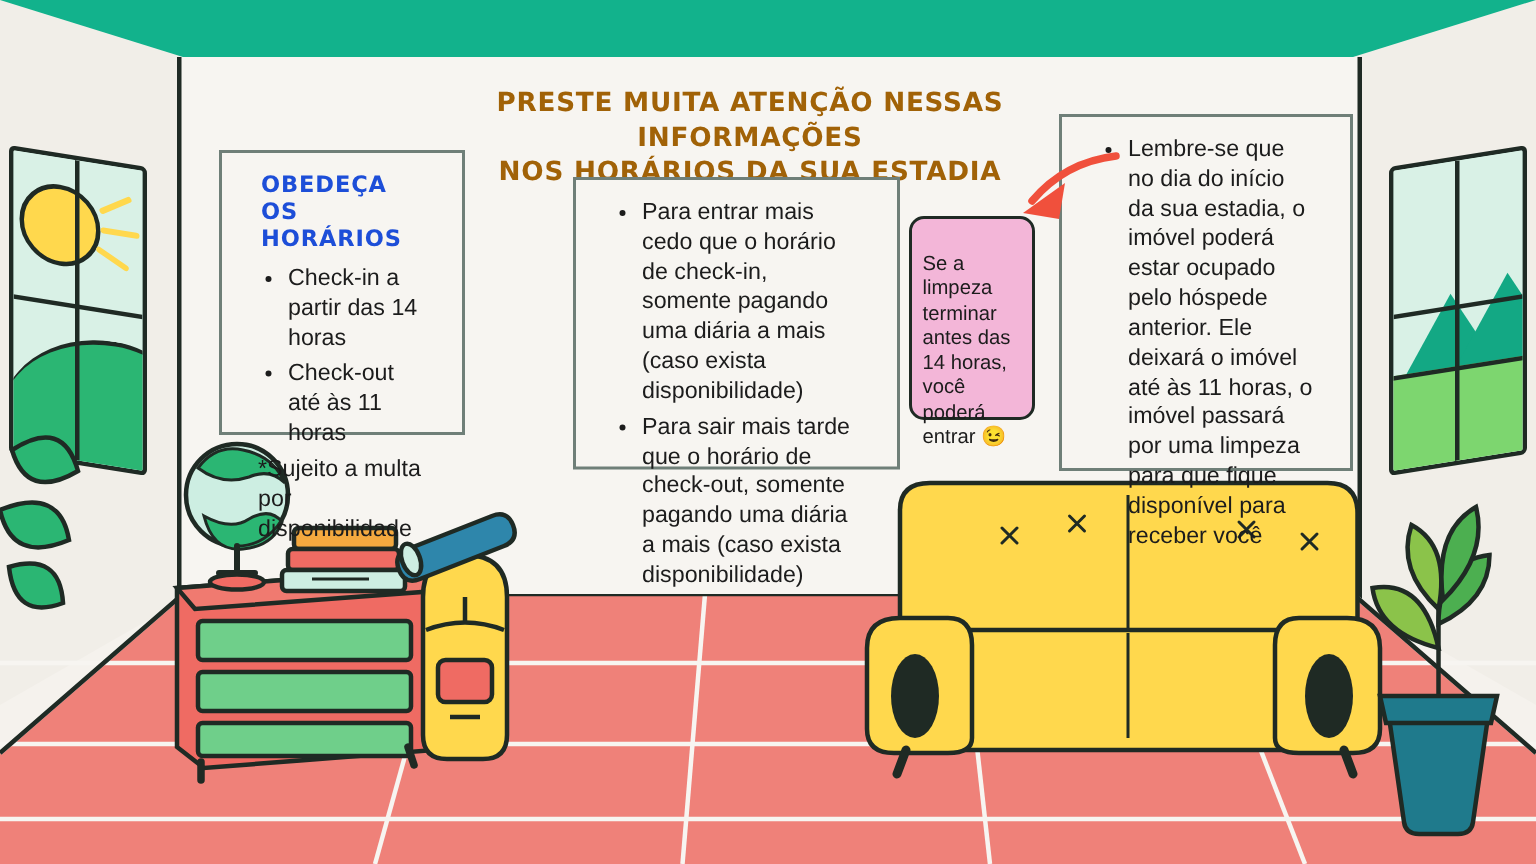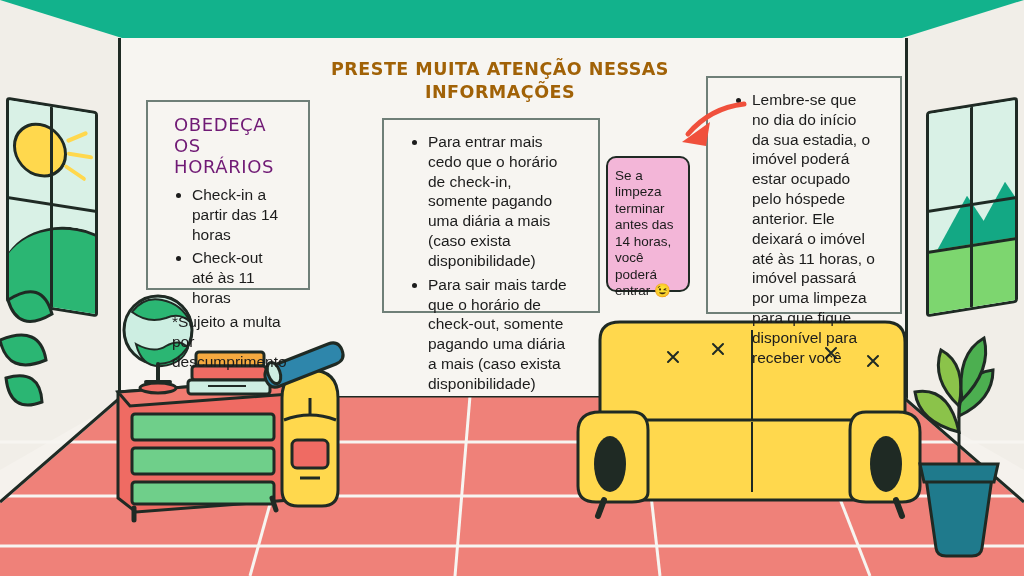--- a/index.html
+++ b/index.html
@@ -144,23 +144,23 @@
 
   
   .panel {
     position: absolute;
     background: #f7f5f1;
     border: 2px solid #6f7f78;
     box-sizing: border-box;
     padding: 12px 24px;
   }
   .panel .h {
-    font-weight: 400;
-    color: #701a75;
-    font-size: 18px;
+    font-weight: 700;
+    color: #1d4ed8;
+    font-size: 15px;
     letter-spacing: 0.6px;
     text-transform: uppercase;
     margin: 0 0 8px 2px;
     font-family: "DejaVu Sans", sans-serif;
   }
   .panel ul {
     margin: 0;
     padding-left: 20px;
   }
   .panel li {
@@ -189,27 +189,27 @@
     font-family: "DejaVu Sans", sans-serif;
     font-weight: 700;
     font-size: 17.5px;
     line-height: 1.32;
     letter-spacing: 0.5px;
     text-transform: uppercase;
   }
 
   .callout {
     position: absolute;
-    left: 606px; top: 156px;
+    left: 606px; top: 144px;
     width: 84px; height: 136px;
     background: #f3b6d8;
     border: 2px solid #1f2a24;
     border-radius: 10px;
     box-sizing: border-box;
-    padding: 10px 7px;
+    padding: 22px 7px;
     font-size: 13.5px;
     line-height: 1.22;
     color: #1c1c1c;
   }
 
   .arrow { position: absolute; left: 640px; top: 96px; width: 110px; height: 80px; }
 </style>
 </head>
 <body>
 
@@ -338,29 +338,30 @@
 
     <g>
       <path d="M8 300 q34 -22 44 14 q-34 20 -44 -14 Z" fill="#2bb673" stroke="#1f2a24" stroke-width="3"></path>
       <path d="M0 340 q40 -16 46 20 q-38 16 -46 -20 Z" fill="#2bb673" stroke="#1f2a24" stroke-width="3"></path>
       <path d="M6 378 q34 -10 36 24 q-32 12 -36 -24 Z" fill="#2bb673" stroke="#1f2a24" stroke-width="3"></path>
     </g>
   </svg>
 
   <div class="title">
     <div>PRESTE MUITA ATENÇÃO NESSAS INFORMAÇÕES</div>
+    <div>NOS HORÁRIOS DA SUA ESTADIA</div>
   </div>
 
   <div class="panel" id="panel-horarios">
     <p class="h">OBEDEÇA OS HORÁRIOS</p>
     <ul>
       <li>Check-in a partir das 14 horas</li>
       <li>Check-out até às 11 horas</li>
     </ul>
-    <p class="note">*Sujeito a multa por descumprimento</p>
+    <p class="note">*Sujeito a multa por disponibilidade</p>
   </div>
 
   <div class="panel" id="panel-entrada">
     <ul>
       <li>Para entrar mais cedo que o horário de check-in, somente pagando uma diária a mais (caso exista disponibilidade)</li>
       <li>Para sair mais tarde que o horário de check-out, somente pagando uma diária a mais (caso exista disponibilidade)</li>
     </ul>
   </div>
 
   <div class="panel" id="panel-lembrete">

